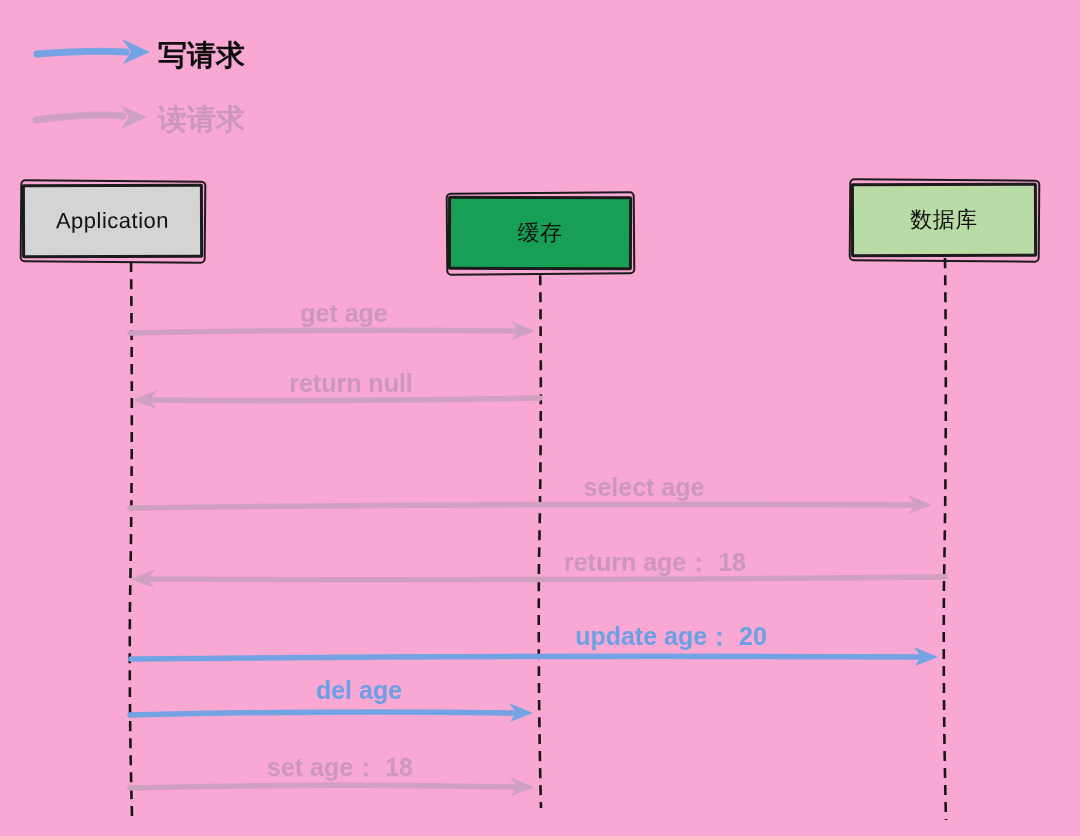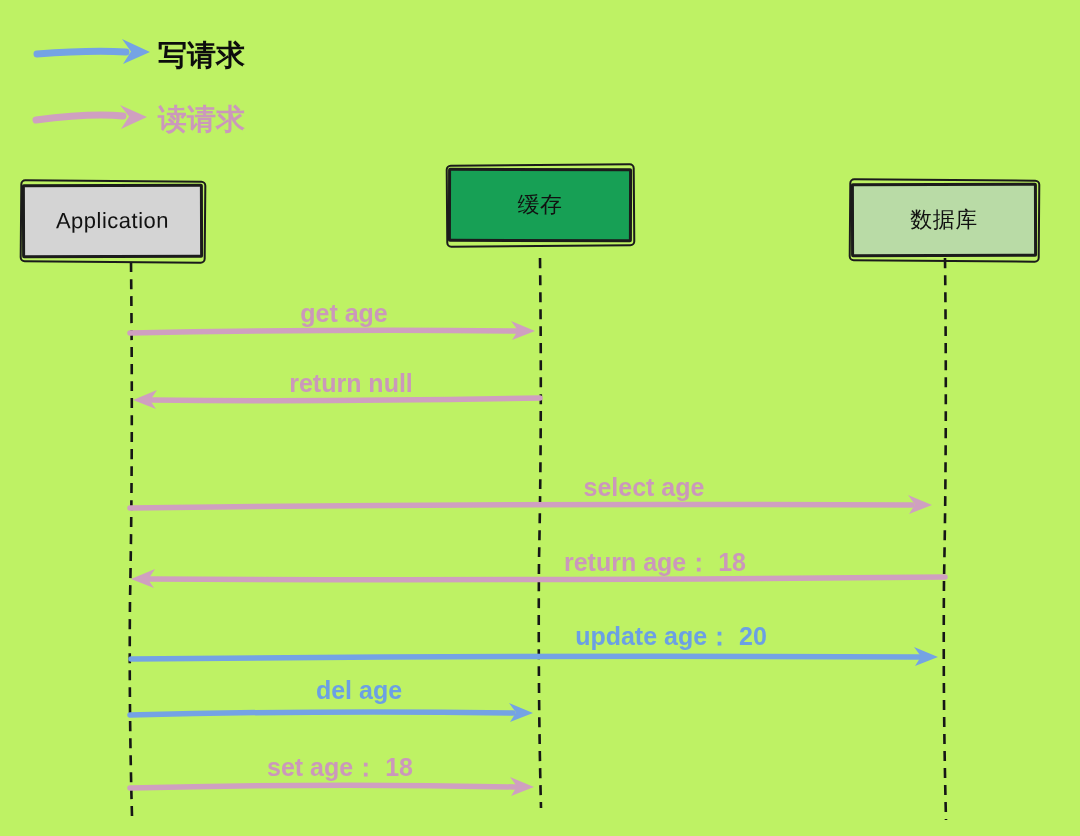--- a/index.html
+++ b/index.html
@@ -1,17 +1,17 @@
 <!DOCTYPE html>
 <html><head>
 <meta charset="utf-8">
 <style>
   html,body{margin:0;padding:0;background:#ffffff;}
   .stage{
-    position:relative;width:1080px;height:836px;background:#bef264;overflow:hidden;
+    position:relative;width:1080px;height:836px;background:#f9a8d4;overflow:hidden;
     font-family:"Liberation Sans","DejaVu Sans",sans-serif;
   }
   .layer{position:absolute;left:0;top:0;}
 
   
   .pink-stroke{stroke:#cfa0c0;}
   .pink-fill{fill:#cfa0c0;}
   .pink-text{fill:#cb98bb;}
   .blue-stroke{stroke:#74a3e4;}
   .blue-fill{fill:#74a3e4;}
@@ -30,21 +30,21 @@
     position:absolute;display:flex;align-items:center;justify-content:center;
     border:3px solid #1b1b1b;border-radius:2px;
     font-size:22px;color:#111;letter-spacing:0.5px;box-sizing:border-box;
   }
   .actor::after{
     content:"";position:absolute;inset:-7px -6px -8px -5px;
     border:2px solid #1b1b1b;border-radius:5px;pointer-events:none;
   }
   .actor-app{left:22px;top:184px;width:181px;height:74px;background:#d4d4d4;transform:rotate(-0.2deg);}
   .actor-app::after{transform:rotate(0.7deg);}
-  .actor-cache{left:448px;top:168px;width:184px;height:74px;background:#17a055;transform:rotate(0.15deg);}
+  .actor-cache{left:448px;top:196px;width:184px;height:74px;background:#17a055;transform:rotate(0.15deg);}
   .actor-cache::after{transform:rotate(-0.6deg);}
   .actor-db{left:851px;top:183px;width:186px;height:74px;background:#b9dba6;transform:rotate(-0.15deg);text-align:right;}
   .actor-db::after{transform:rotate(0.6deg);}
 </style>
 </head>
 <body>
 
 <div class="stage">
 
   <svg class="layer" width="1080" height="836" viewBox="0 0 1080 836">

